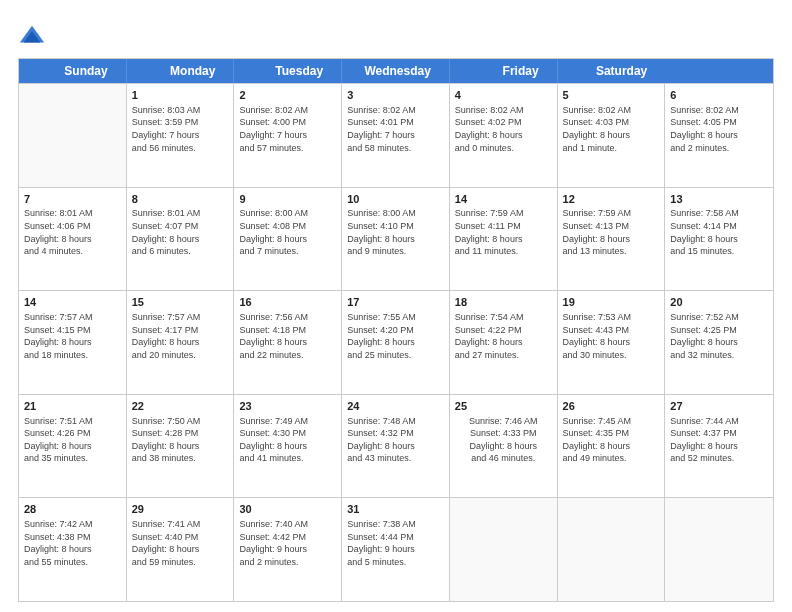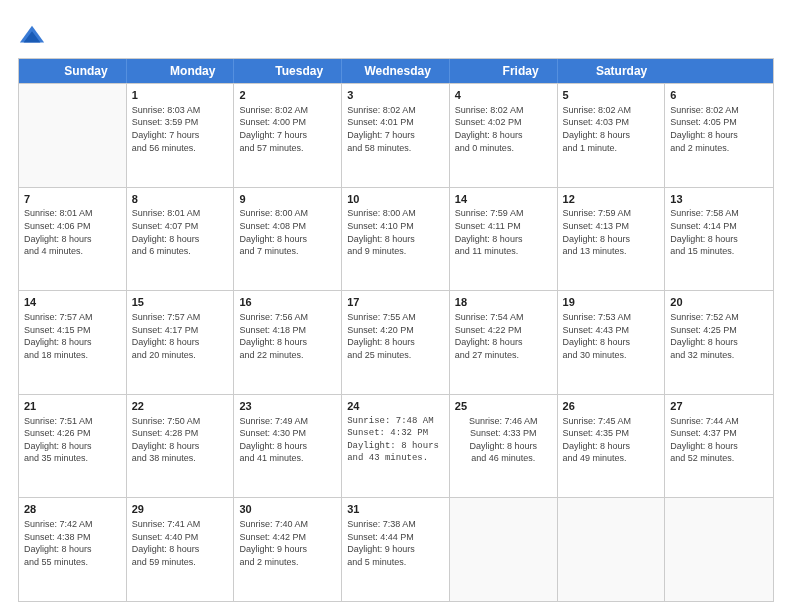--- a/index.html
+++ b/index.html
@@ -311,21 +311,21 @@
           </div>
           <div class="cal-cell">
             <div class="cal-day-num">23</div>
             <div class="cal-info" style="white-space: pre-line;">Sunrise: 7:49 AM
 Sunset: 4:30 PM
 Daylight: 8 hours
 and 41 minutes.</div>
           </div>
           <div class="cal-cell">
             <div class="cal-day-num">24</div>
-            <div class="cal-info" style="white-space: pre-line; font-family: Liberation Mono, monospace;">Sunrise: 7:48 AM
+            <div class="cal-info" style="white-space: pre-line;">Sunrise: 7:48 AM
 Sunset: 4:32 PM
 Daylight: 8 hours
 and 43 minutes.</div>
           </div>
           <div class="cal-cell">
             <div class="cal-day-num">25</div>
             <div class="cal-info" style="white-space: pre-line; text-align: center;">Sunrise: 7:46 AM
 Sunset: 4:33 PM
 Daylight: 8 hours
 and 46 minutes.</div>

